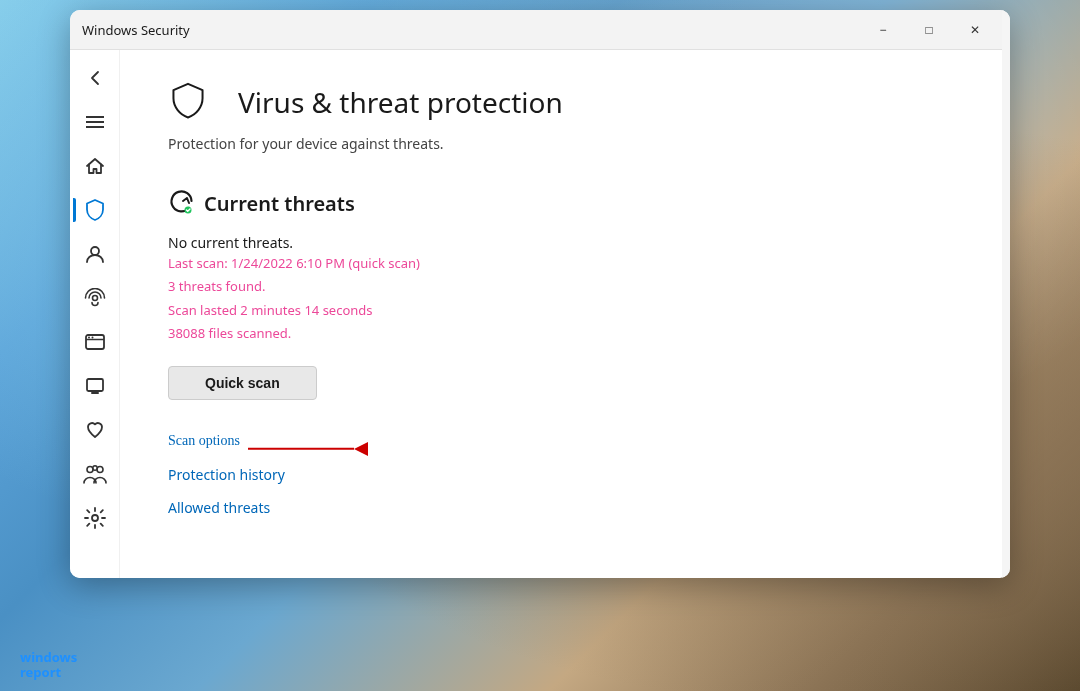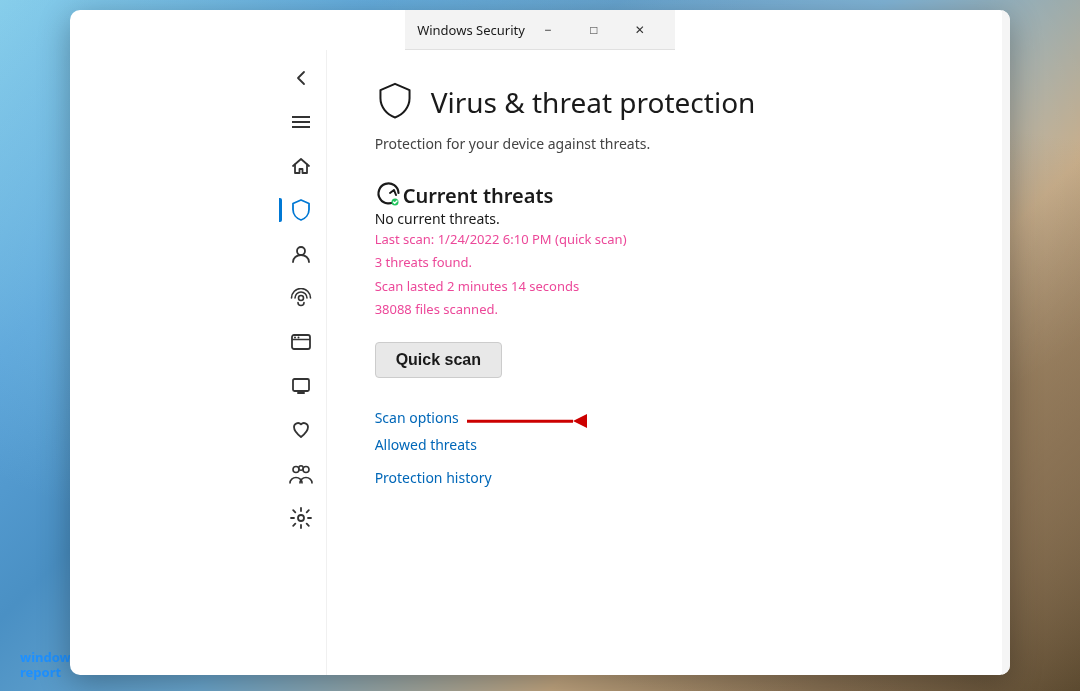--- a/index.html
+++ b/index.html
@@ -42,29 +42,28 @@
 
     .watermark span {
       display: block;
     }
 
     .window {
       position: absolute;
       top: 10px;
       left: 70px;
       width: 940px;
-      height: 665px;
+      height: 568px;
       background: #fff;
       border-radius: 10px;
       box-shadow: 0 8px 32px rgba(0,0,0,0.3);
       overflow: hidden;
       z-index: 10;
       display: flex;
       flex-direction: column;
-      align-items: center;
     }
 
     .titlebar {
       display: flex;
       align-items: center;
       justify-content: space-between;
       padding: 0 12px;
       height: 40px;
       background: #f3f3f3;
       border-bottom: 1px solid #e0e0e0;
@@ -170,46 +169,47 @@
       right: 0;
       top: 0;
       bottom: 0;
       width: 8px;
       background: #f5f5f5;
     }
 
     .page-header {
       display: flex;
       align-items: center;
-      gap: 16px;
+      gap: 30px;
       margin-bottom: 12px;
     }
 
     .shield-icon-large {
       width: 40px;
       height: 40px;
       flex-shrink: 0;
     }
 
     .page-title {
       font-size: 28px;
       font-weight: 400;
       color: #1a1a1a;
     }
 
     .page-subtitle {
       font-size: 14px;
       color: #444;
-      margin-bottom: 28px;
+      margin-bottom: 36px;
     }
 
     .section-header {
       display: flex;
       align-items: center;
-      gap: 0;
+      gap: 8px;
+      margin-bottom: 16px;
     }
 
     .refresh-icon {
       width: 28px;
       height: 28px;
       flex-shrink: 0;
     }
 
     .section-title {
       font-size: 20px;
@@ -225,25 +225,25 @@
     .scan-info {
       font-size: 13px;
       color: #ec4899;
       line-height: 1.8;
     }
 
     .quick-scan-btn {
       display: inline-block;
       margin-top: 20px;
       margin-bottom: 28px;
-      padding: 8px 20px;
+      padding: 8px 36px;
       background: #e8e8e8;
       border: 1px solid #ccc;
       border-radius: 4px;
-      font-size: 16px;
+      font-size: 14px;
       font-weight: 600;
       color: #1a1a1a;
       cursor: pointer;
     }
 
     .link-item {
       display: block;
       font-size: 14px;
       color: #0067b8;
       text-decoration: none;
@@ -432,28 +432,28 @@
         <p>38088 files scanned.</p>
       </div>
 
       <button class="quick-scan-btn">Quick scan</button>
 
       
       <div>
 
         
         <div class="arrow-annotation">
-          <a class="link-item" style="margin-bottom:8px;">Scan options</a>
+          <a class="link-item" style="margin-bottom:16px;font-family:Liberation Serif, serif;">Scan options</a>
           <span class="red-arrow"></span>
         </div>
         <br>
 
+        <a class="link-item">Protection history</a>
+
         <a class="link-item">Allowed threats</a>
-
-        <a class="link-item">Protection history</a>
 
       </div>
 
     </div>
 
     <div class="scrollbar-track"></div>
 
   </div>
 </div>
 

